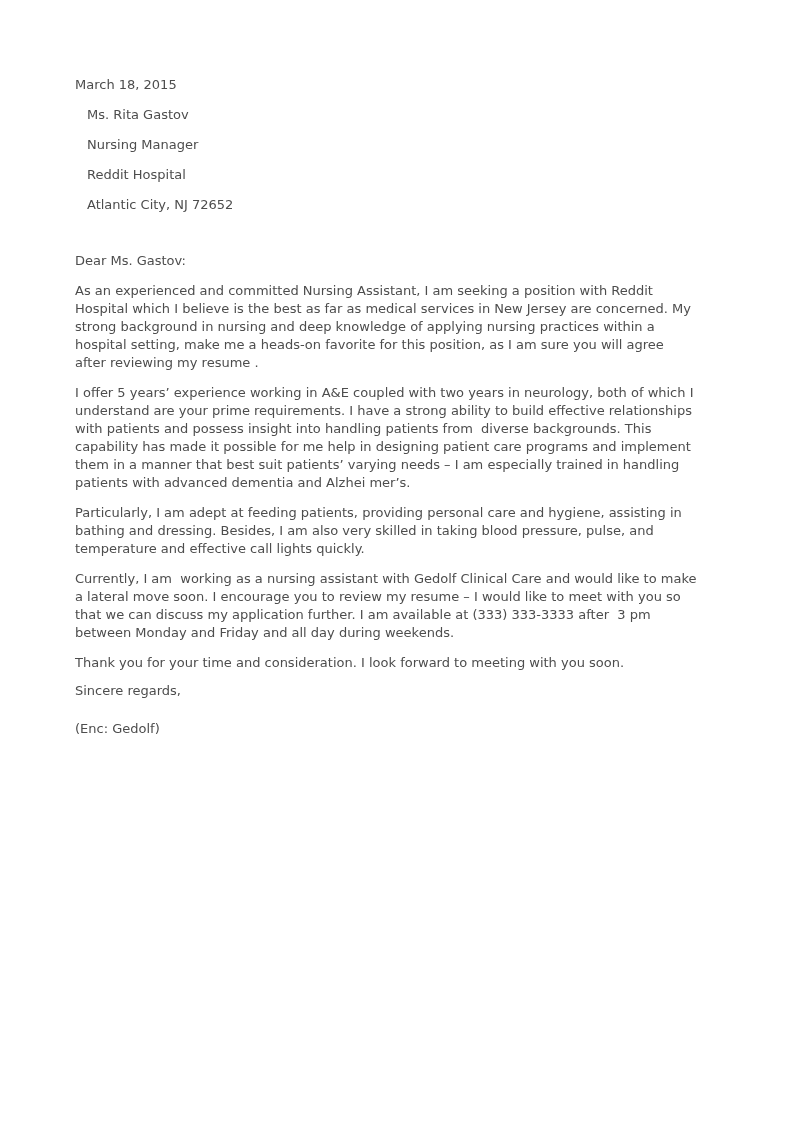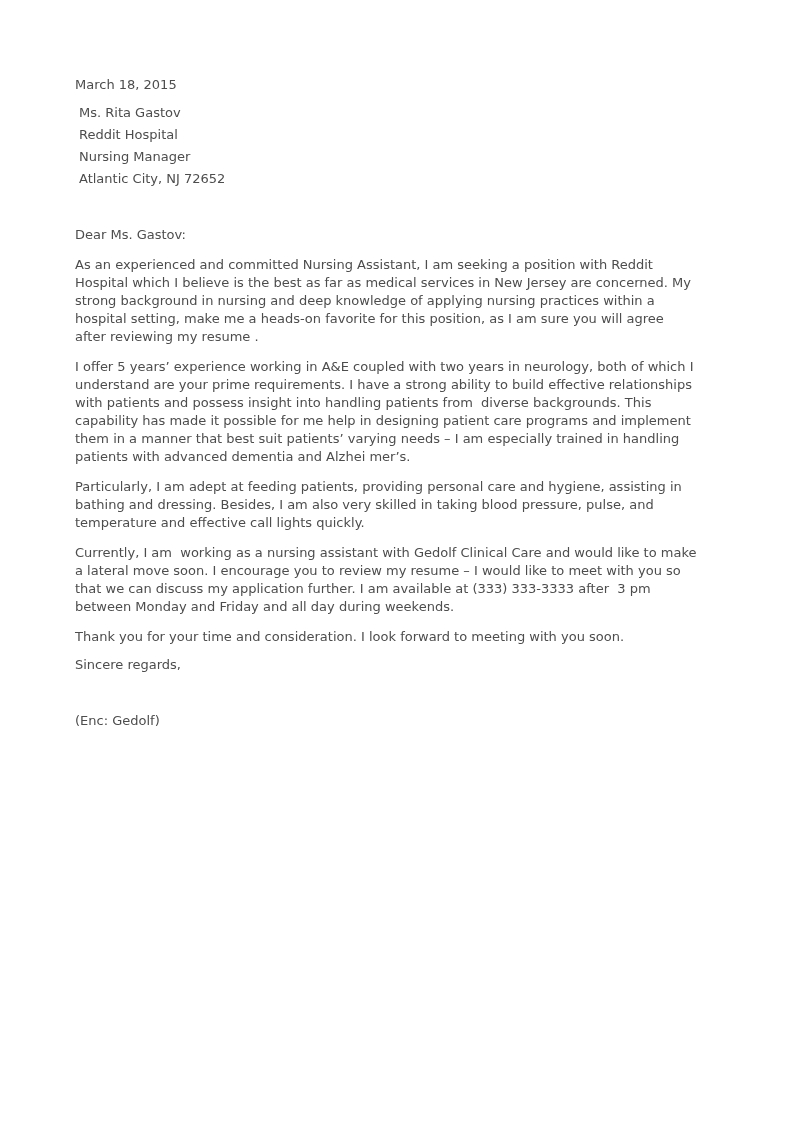--- a/index.html
+++ b/index.html
@@ -19,45 +19,45 @@
     font-family: "DejaVu Sans", "Liberation Sans", sans-serif;
     font-size: 13px;
     line-height: 18px;
     color: #4d4d4d;
   }
   .block {
     margin: 0 0 10px 0;
     white-space: pre-wrap;
   }
   .address-line {
-    margin: 4px;
+    margin: 12px;
     white-space: pre-wrap;
   }
   .address-block {
     margin: 0 0 38px 0;
   }
   .gap-large {
-    margin-bottom: 38px;
+    margin-bottom: 20px;
   }
   .para {
     margin: 12px 0 10px 0;
     white-space: pre-wrap;
   }
 </style>
 </head>
 <body>
 
 <div class="page">
 
   <div class="block">March 18, 2015</div>
 
   <div class="address-block">
     <div class="address-line">Ms. Rita Gastov</div>
+    <div class="address-line">Nursing Manager</div>
     <div class="address-line">Reddit Hospital</div>
-    <div class="address-line">Nursing Manager</div>
     <div class="address-line">Atlantic City, NJ 72652</div>
   </div>
 
   <div class="block">Dear Ms. Gastov:</div>
 
   <p class="para">As an experienced and committed Nursing Assistant, I am seeking a position with Reddit
 Hospital which I believe is the best as far as medical services in New Jersey are concerned. My
 strong background in nursing and deep knowledge of applying nursing practices within a
 hospital setting, make me a heads-on favorite for this position, as I am sure you will agree
 after reviewing my resume .</p>

